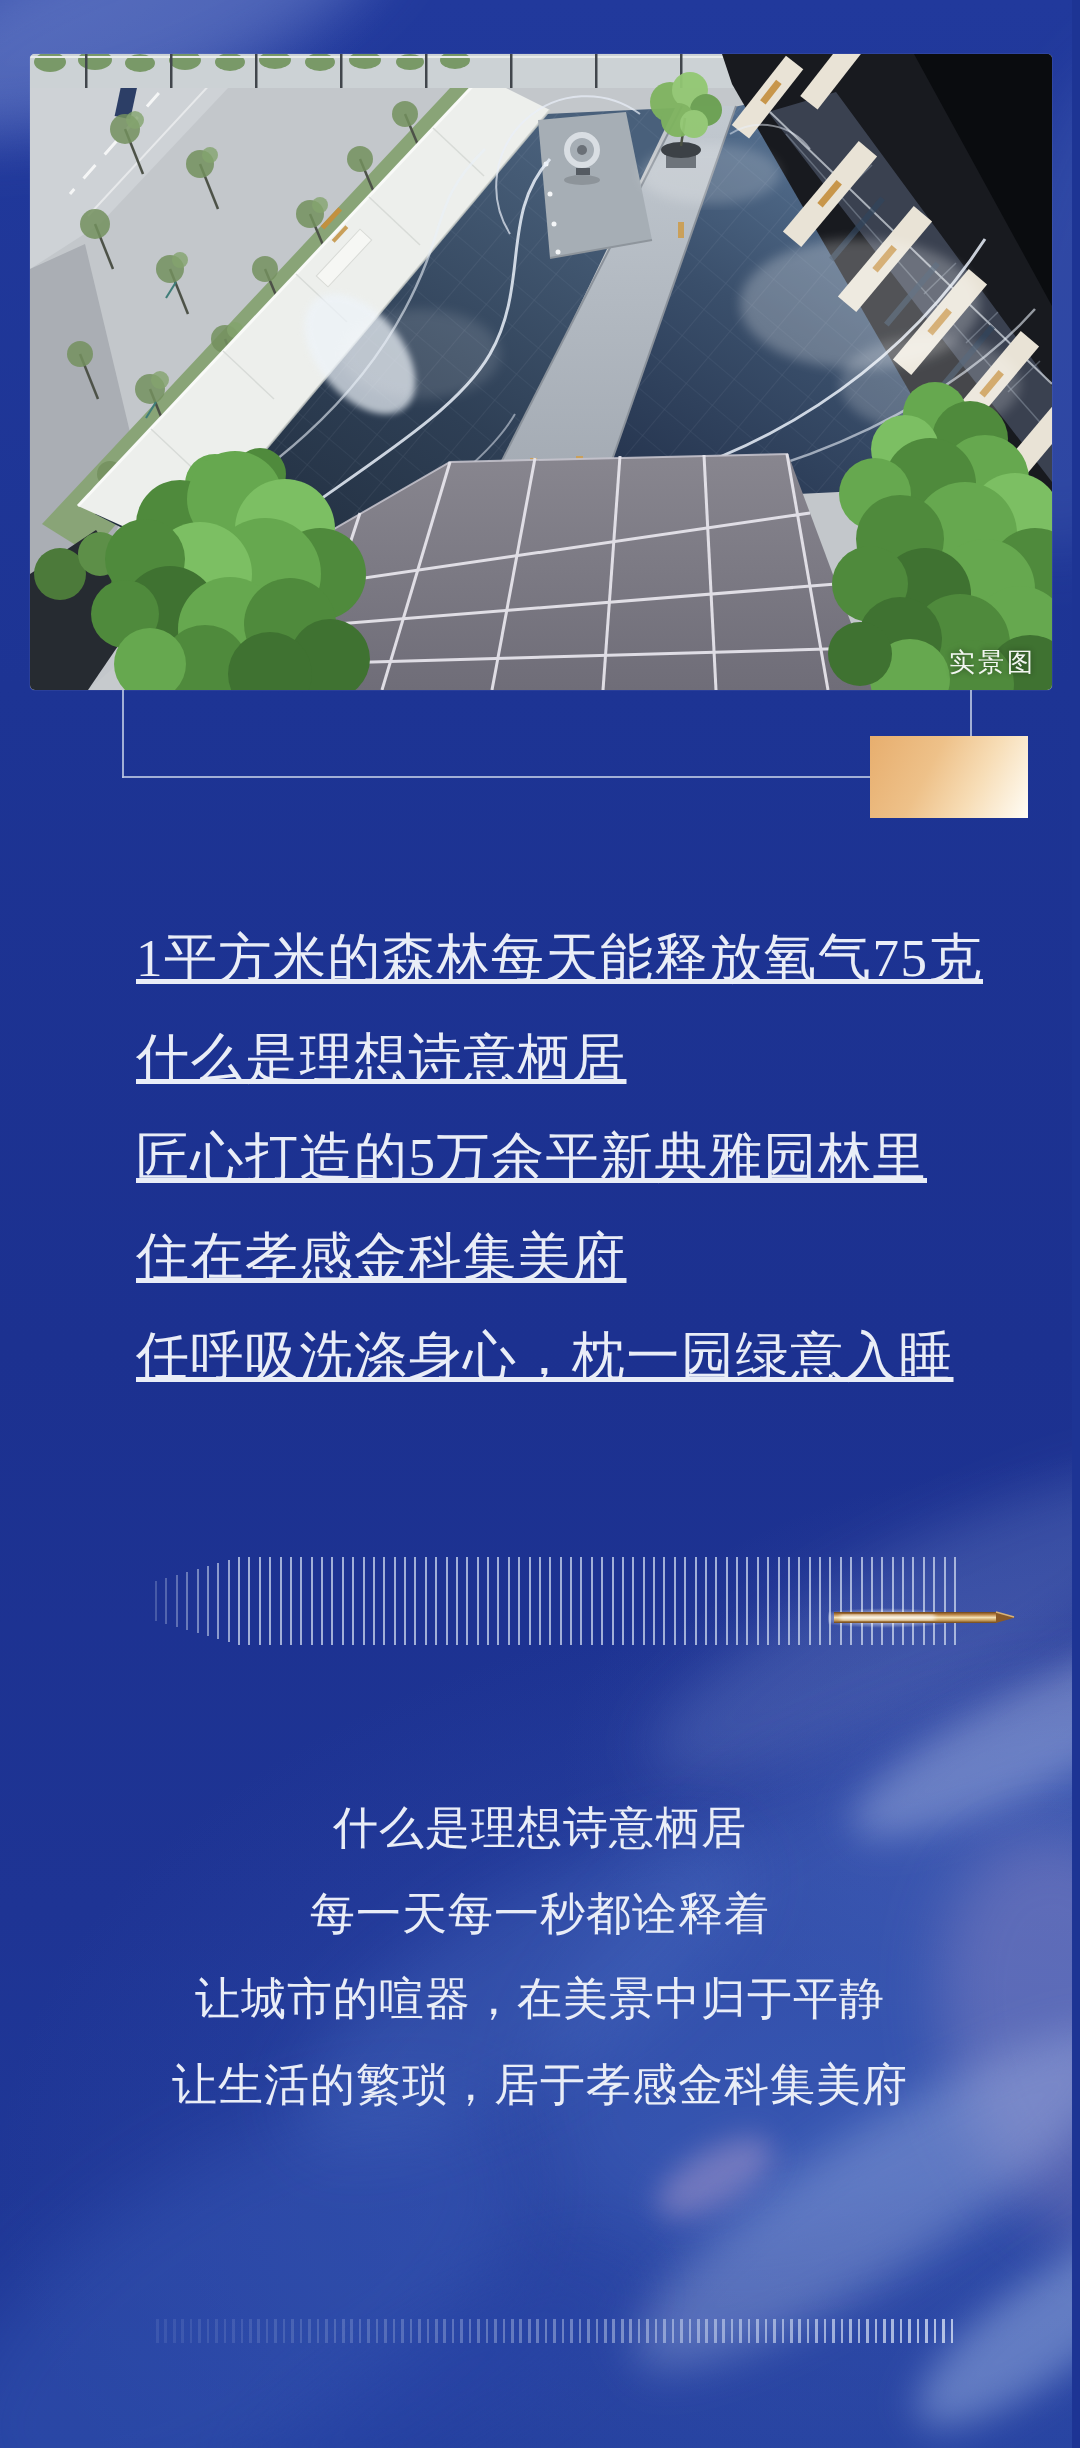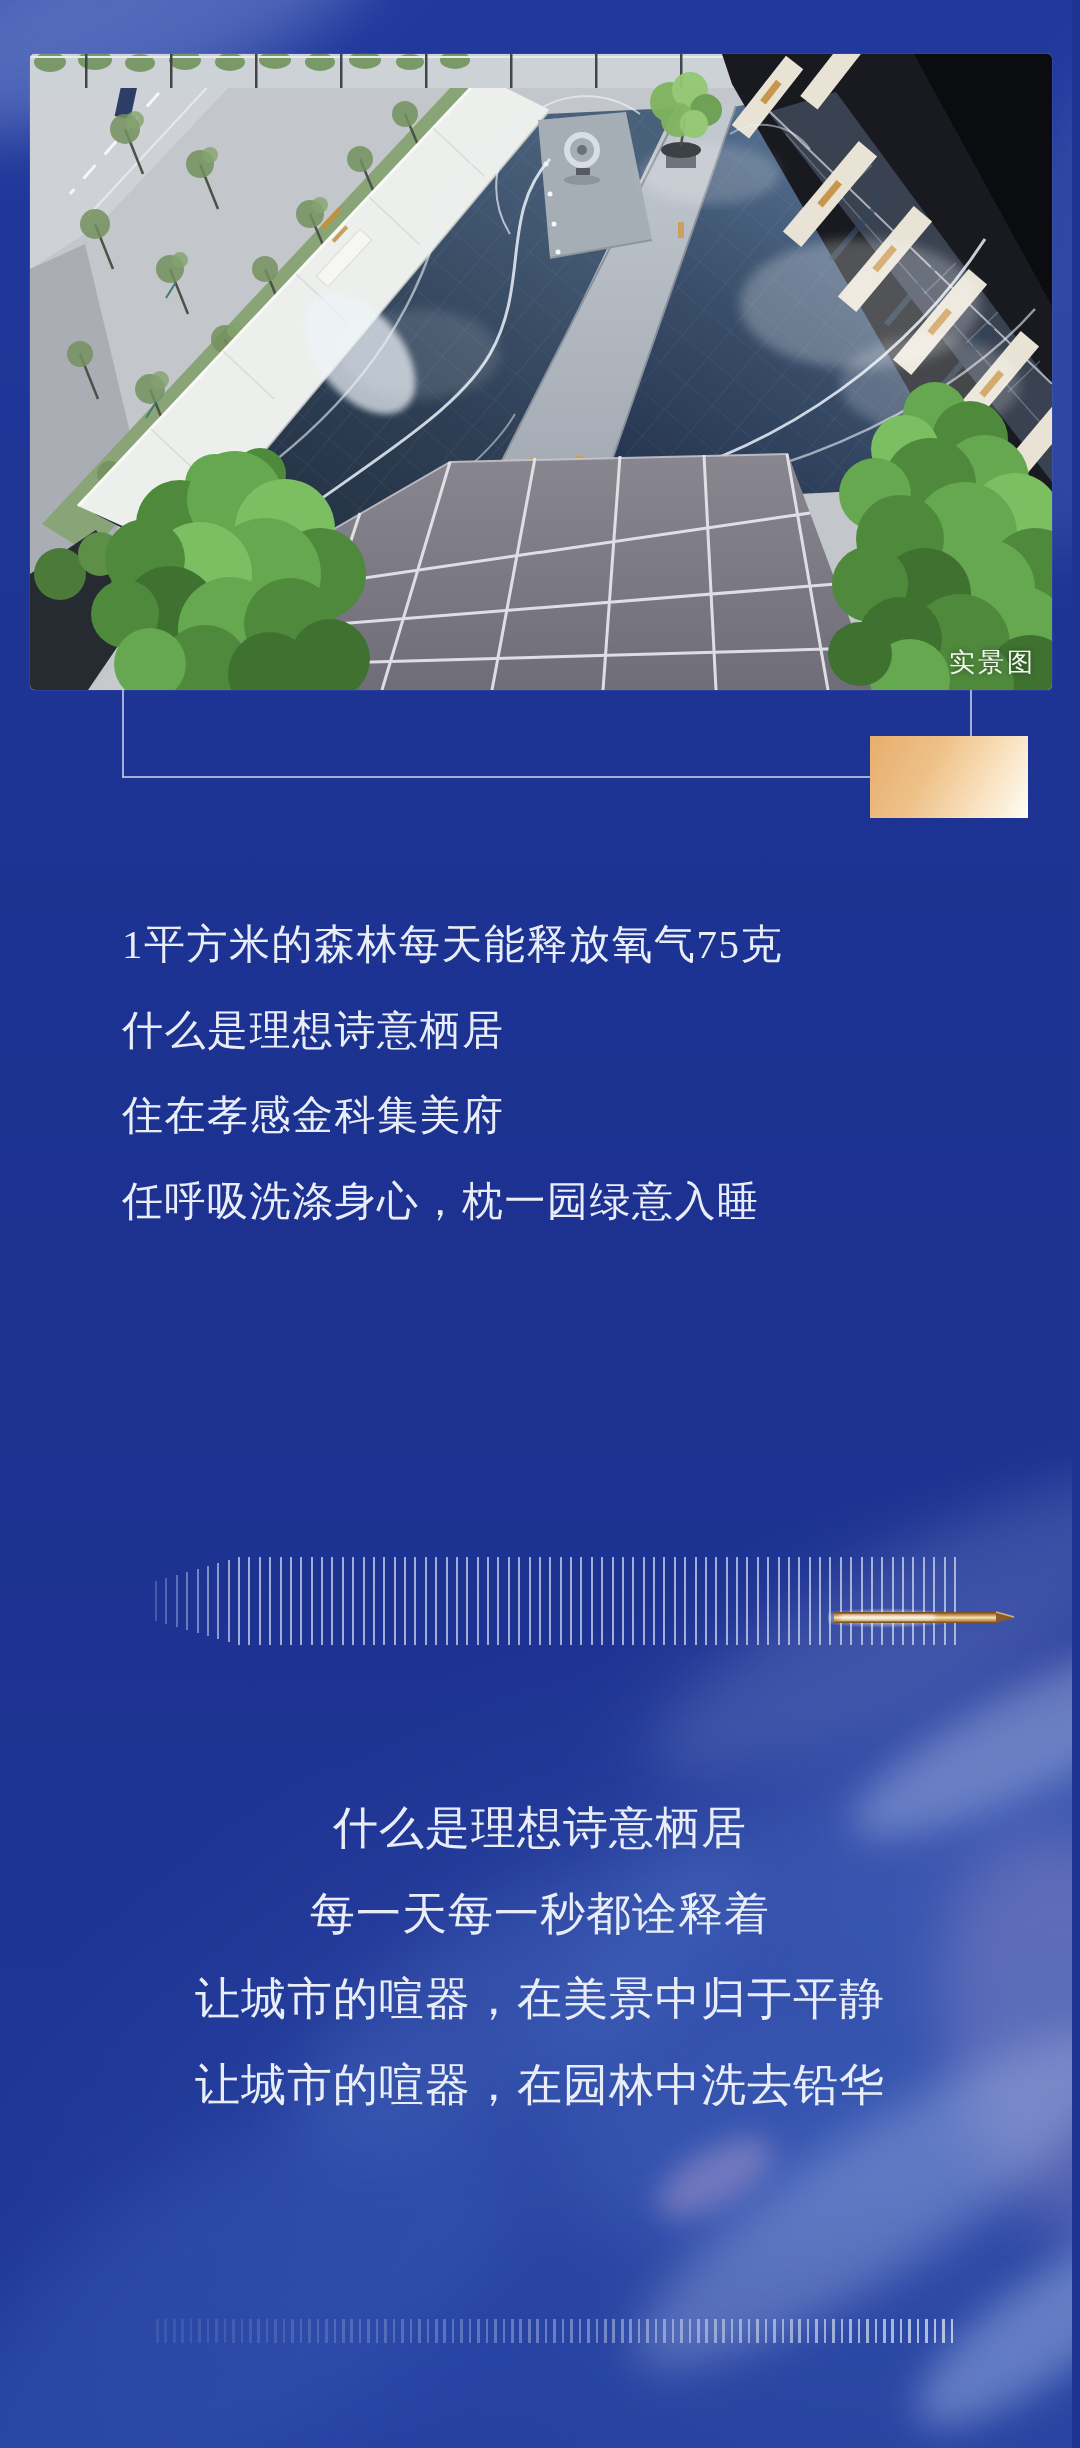--- a/index.html
+++ b/index.html
@@ -43,21 +43,21 @@
   }
   .connector{position:absolute;background:rgba(185,197,226,.85);}
   .conn-v1{left:122px;top:690px;width:2px;height:88px;}
   .conn-h1{left:122px;top:776px;width:750px;height:2px;}
   .conn-v2{left:970px;top:690px;width:2px;height:48px;}
   .gold-square{
     position:absolute;left:870px;top:736px;width:158px;height:82px;
     background:linear-gradient(118deg,#e7ae6e 0%,#eec189 38%,#f7ddb6 66%,#fffdf6 100%);
   }
   .intro{position:absolute;left:122px;top:902px;margin:0;}
-  .intro p{margin:0;font-size:41px;line-height:85.5px;letter-spacing:1.5px;color:var(--text);white-space:nowrap;}
+  .intro p{margin:14px;font-size:53px;line-height:85.5px;letter-spacing:1.5px;color:var(--text);white-space:nowrap;text-decoration:underline;}
   .poem{position:absolute;left:0;top:1786px;width:1080px;text-align:center;margin:0;}
   .poem p{margin:0;font-size:45px;line-height:85.5px;letter-spacing:1px;color:var(--text);white-space:nowrap;}
 
   .comb{position:absolute;left:155px;top:1556px;width:802px;height:90px;display:flex;justify-content:space-between;align-items:center;}
   .comb i{display:block;width:2px;background:var(--comb);}
   .gold-bar{position:absolute;left:828px;top:1594px;width:206px;height:48px;}
   .dash-row{position:absolute;left:156px;top:2318px;width:798px;height:25px;display:flex;justify-content:space-between;align-items:center;}
   .dash-row i{display:block;width:2.6px;height:24px;background:var(--dash);}
 </style>
 </head>
@@ -390,20 +390,21 @@
   </figure>
 
   <div class="connector conn-v1"></div>
   <div class="connector conn-h1"></div>
   <div class="connector conn-v2"></div>
   <div class="gold-square"></div>
 
   <section class="intro">
     <p>1平方米的森林每天能释放氧气75克</p>
     <p>什么是理想诗意栖居</p>
+    <p>匠心打造的5万余平新典雅园林里</p>
     <p>住在孝感金科集美府</p>
     <p>任呼吸洗涤身心，枕一园绿意入睡</p>
   </section>
 
   <div class="comb" id="comb">
       <i style="height: 40px; opacity: 0.25;"></i>
       <i style="height: 46px; opacity: 0.32;"></i>
       <i style="height: 52px; opacity: 0.38;"></i>
       <i style="height: 58px; opacity: 0.45;"></i>
       <i style="height: 64px; opacity: 0.52;"></i>
@@ -505,21 +506,21 @@
       <rect x="12" y="21" width="95" height="5" fill="#ffffff" opacity=".8" filter="url(#bb2)"></rect>
       <polygon points="168,18 187,23.5 168,29" fill="#8a5a28"></polygon>
       <line x1="168" y1="18" x2="186" y2="23" stroke="#d9b276" stroke-width="1.5"></line>
     </svg>
   </div>
 
   <section class="poem">
     <p>什么是理想诗意栖居</p>
     <p>每一天每一秒都诠释着</p>
     <p>让城市的喧器，在美景中归于平静</p>
-    <p>让城市的喧器，在园林中洗去铅华</p>
+    <p>让生活的繁琐，居于孝感金科集美府</p>
   </section>
 
   <div class="dash-row" id="dashrow">
       <i style="opacity: 0.1;"></i>
       <i style="opacity: 0.1;"></i>
       <i style="opacity: 0.1;"></i>
       <i style="opacity: 0.11;"></i>
       <i style="opacity: 0.11;"></i>
       <i style="opacity: 0.12;"></i>
       <i style="opacity: 0.12;"></i>

